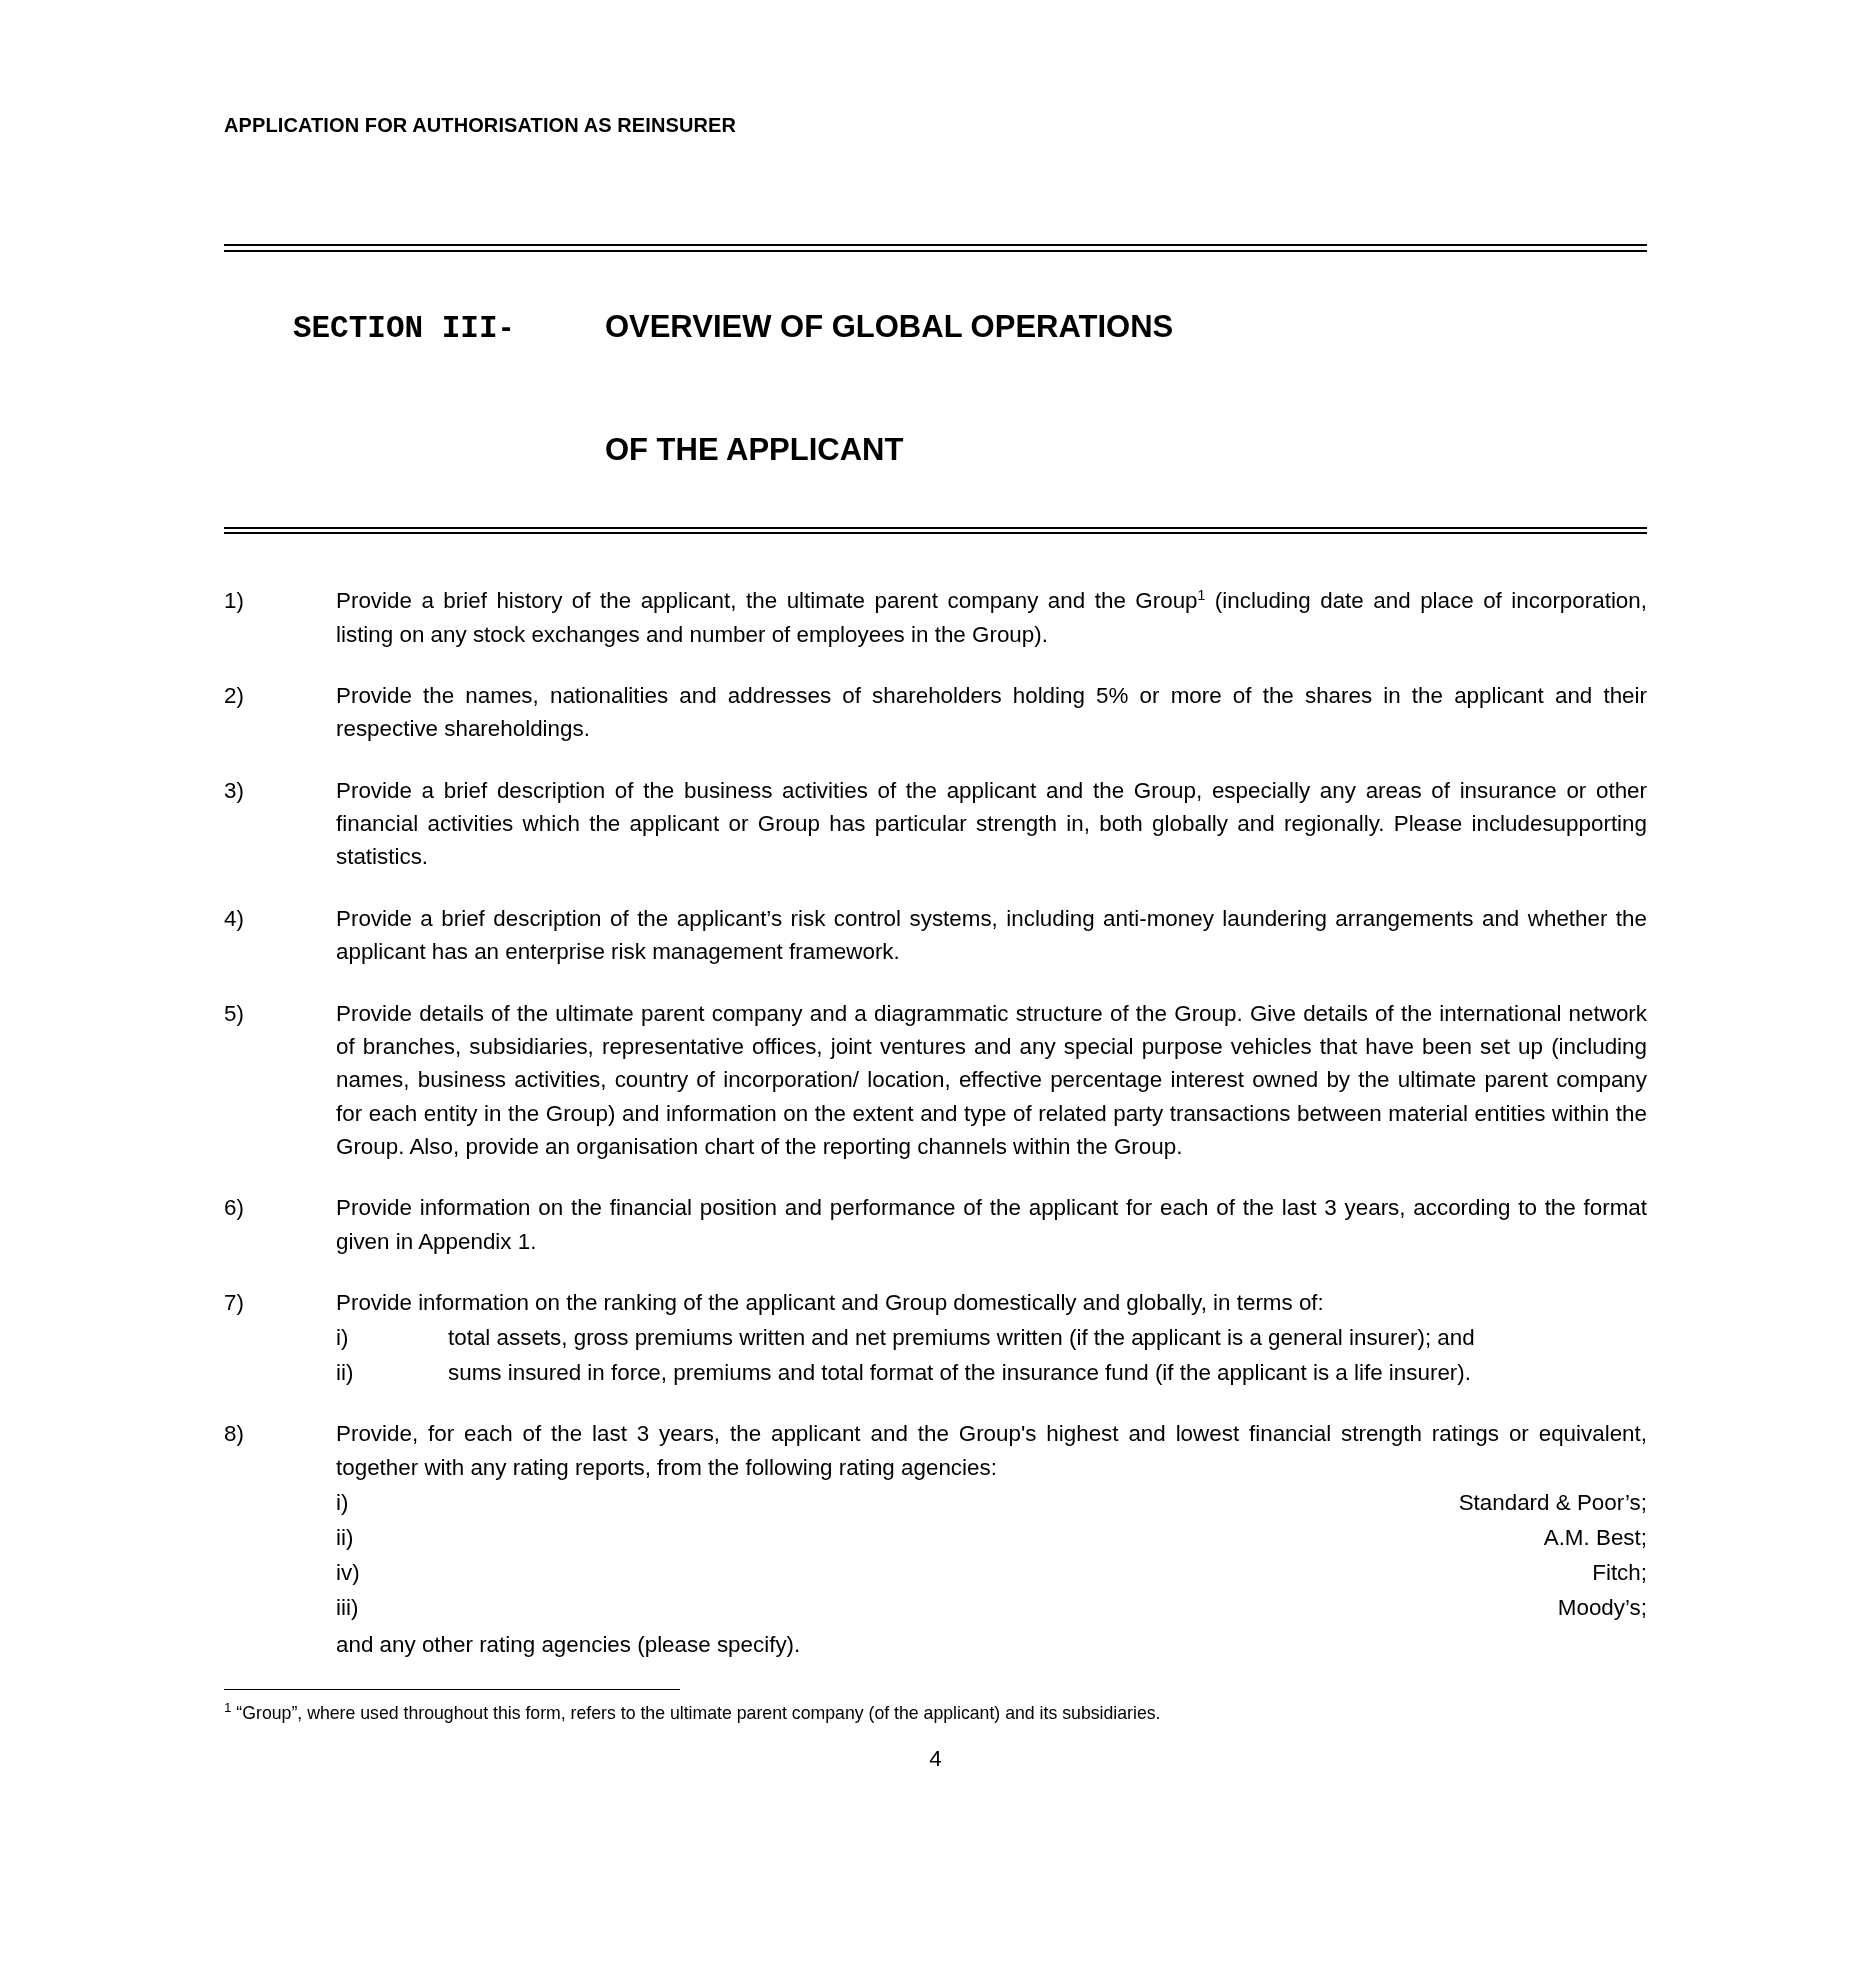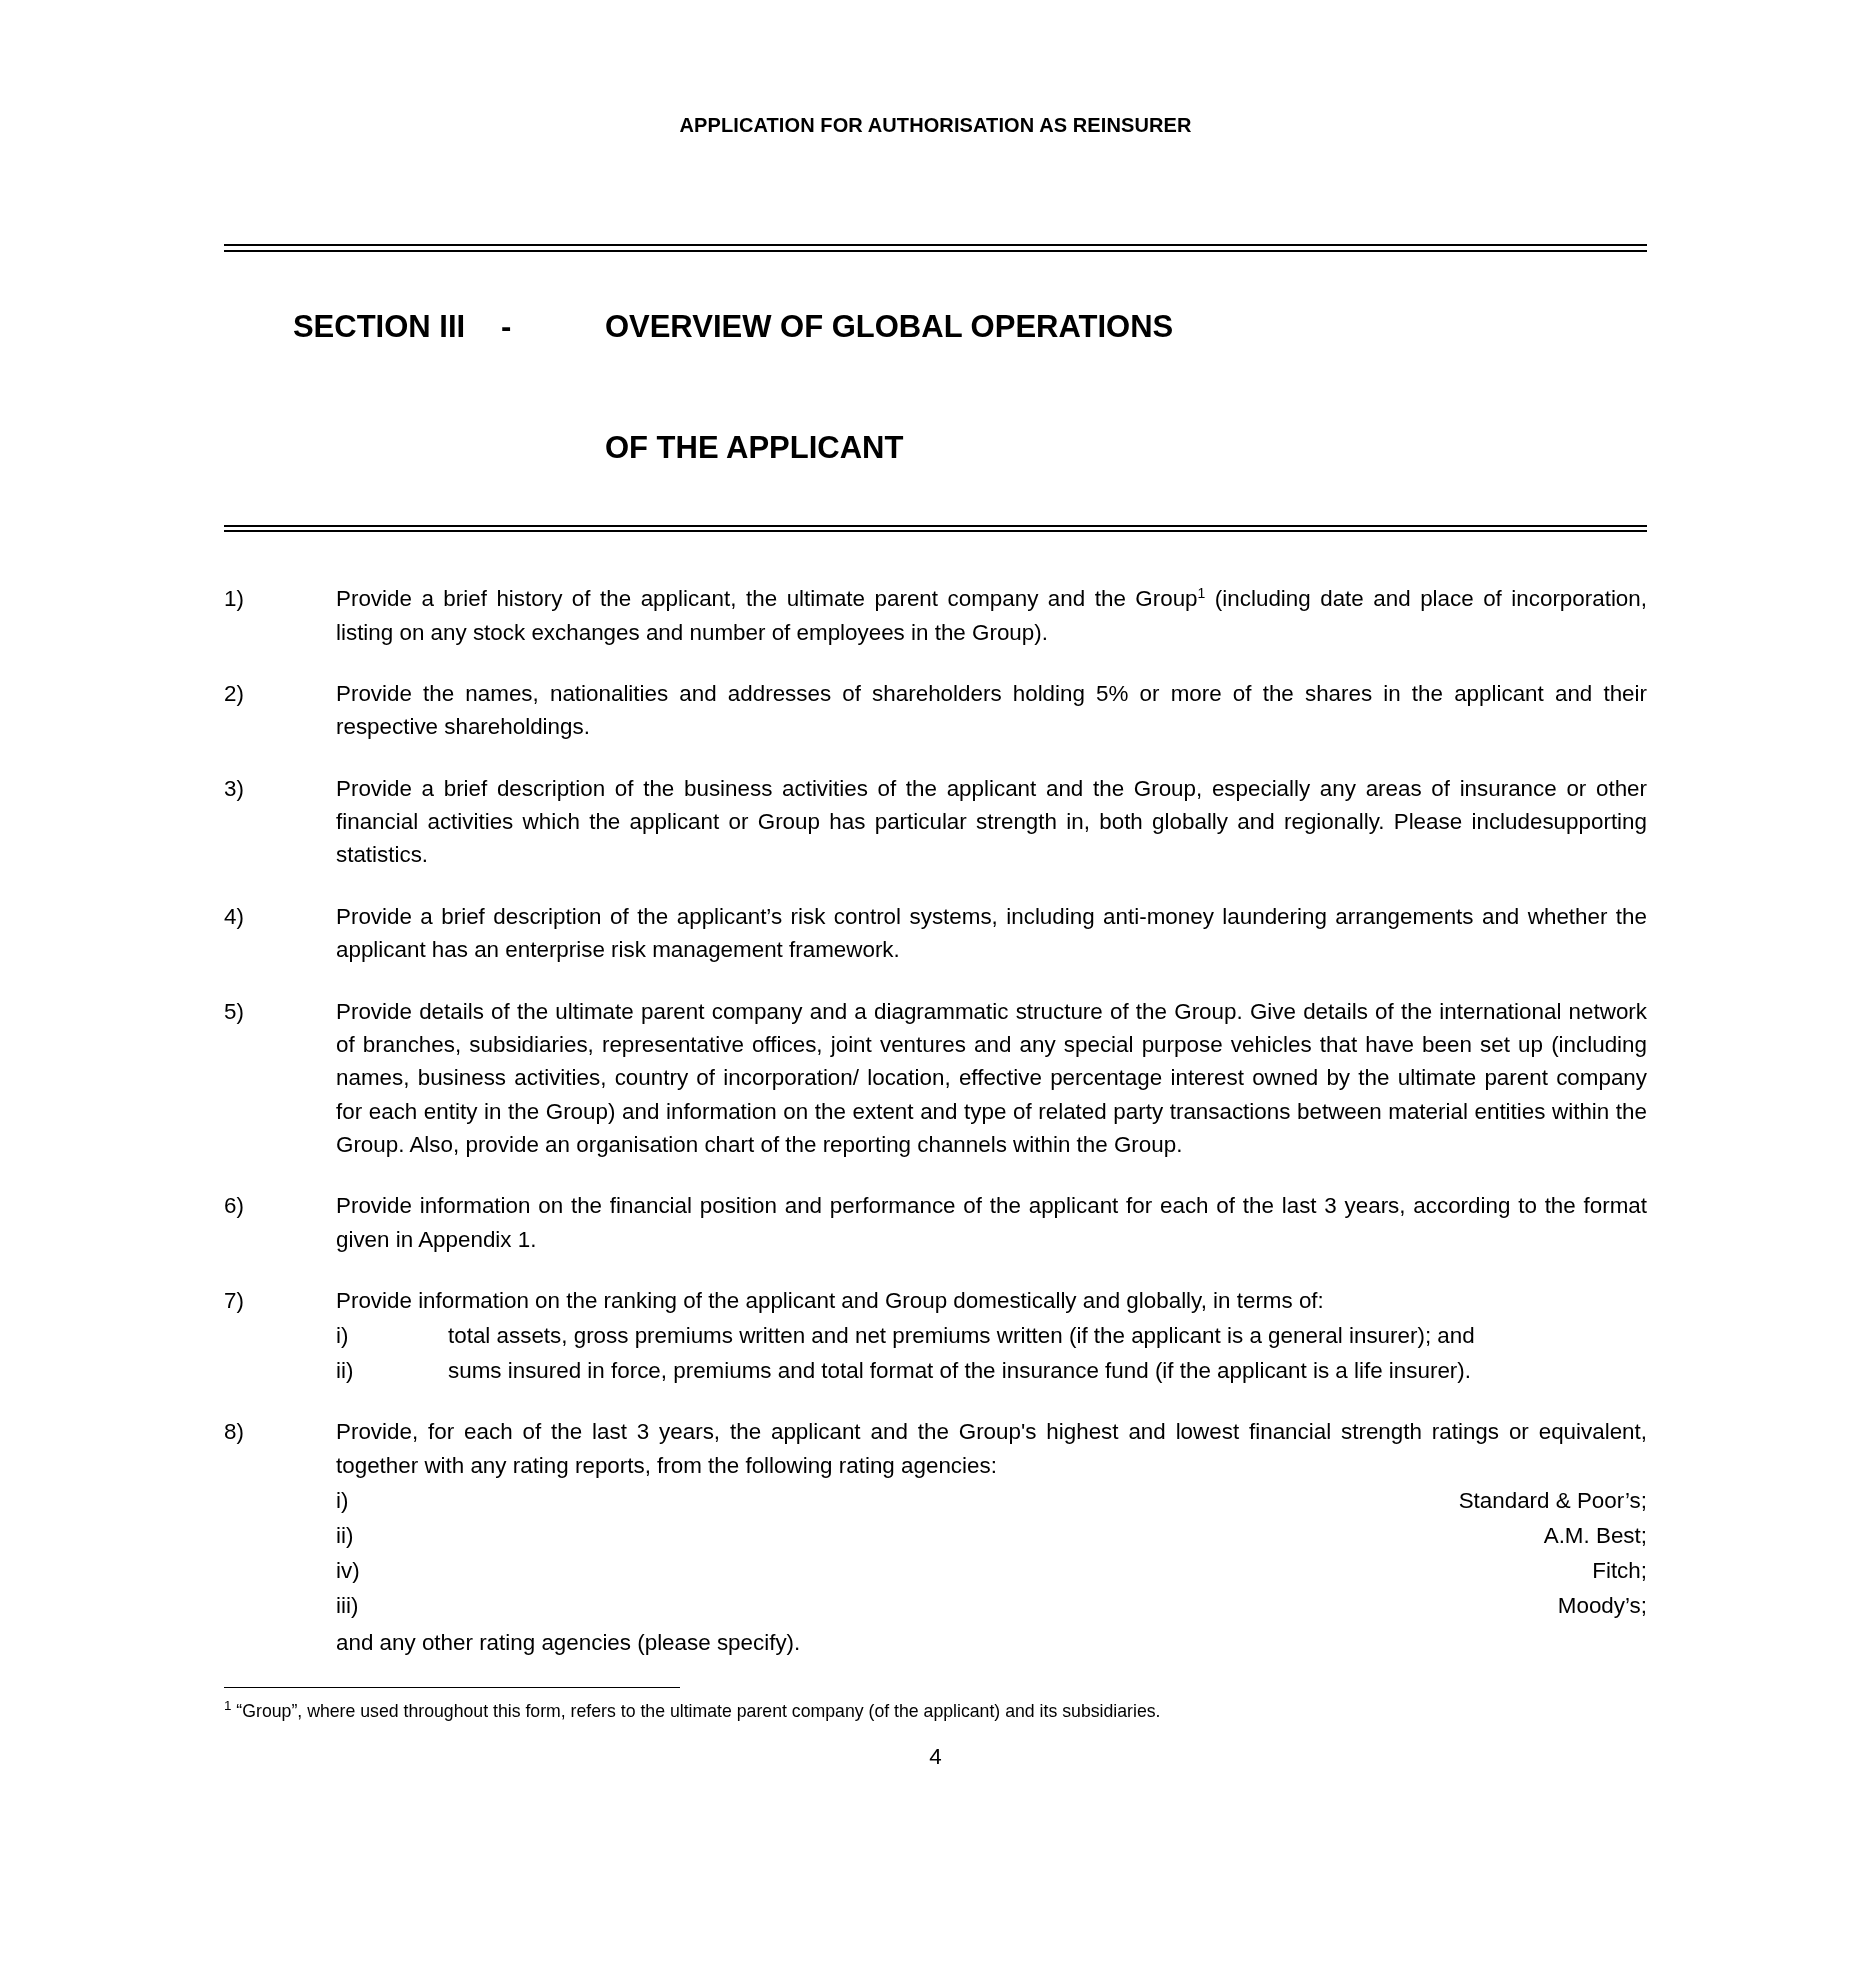--- a/index.html
+++ b/index.html
@@ -24,21 +24,20 @@
     position: absolute;
     left: 224px;
     top: 0;
     width: 1423px;
   }
   .header-line {
     font-size: 20px;
     font-weight: bold;
     letter-spacing: 0.1px;
     padding-top: 114px;
-    text-align: center;
   }
   .rule-double {
     margin-top: 107px;
     border-top: 2.8px solid #000;
     border-bottom: 2.8px solid #000;
     height: 3.5px;
     box-sizing: content-box;
   }
   .rule-double-bottom {
     margin-top: 11.8px;
@@ -51,21 +50,21 @@
     font-size: 31px;
     font-weight: bold;
     line-height: 1.30;
     padding-top: 15.7px;
     padding-bottom: 3.9px;
   }
   .section-title .st-row {
     display: block;
     white-space: pre;
   }
-  .st-label { display: inline-block; width: 208px; }
+  .st-label { display: inline-block; width: 208px; font-family: Liberation Mono, monospace; }
   .st-dash { display: inline-block; width: 104px; }
   .title-indent { display: inline-block; width: 312px; }
 
   .body-block { margin-top: 50px; }
 
   .item {
     display: flex;
     align-items: flex-start;
     margin-bottom: 28px;
     font-size: 22.4px;

